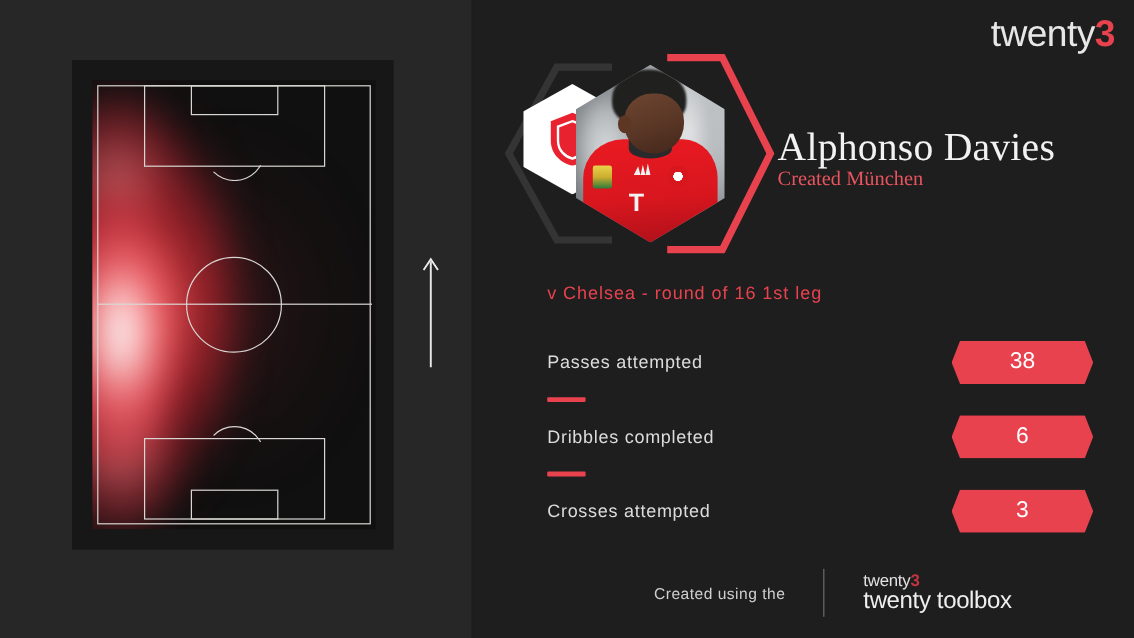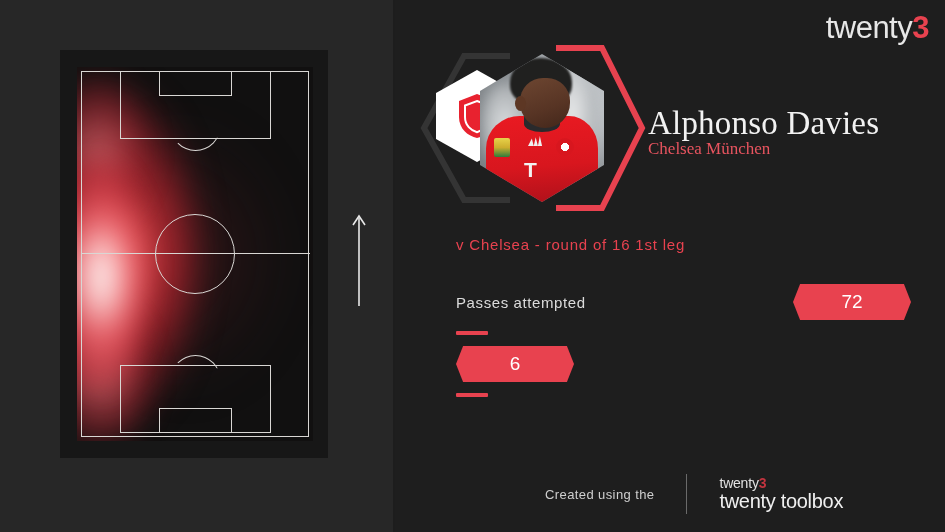--- a/index.html
+++ b/index.html
@@ -339,37 +339,42 @@
       <div class="ph-face"></div>
       <div class="ph-ear"></div>
     </div>
 
     <svg class="hex-red" style="left:134px;top:0;" width="96" height="172" viewBox="0 0 96 172">
       <polyline points="4,6 50,6 90,86 50,166 4,166" fill="none" stroke="#e8424f" stroke-width="6"></polyline>
     </svg>
   </div>
 
   <div class="player-name">Alphonso Davies</div>
-  <div class="player-team">Chelsea München</div>
+  <div class="player-team">Created München</div>
 
   <div class="match-line">v Chelsea - round of 16 1st leg</div>
 
   <div class="stats">
 
     <div class="stat-row">
       <span class="stat-label">Passes attempted</span>
-      <span class="stat-badge">72</span>
+      <span class="stat-badge">38</span>
     </div>
     <div class="stat-sep"></div>
 
     <div class="stat-row">
+      <span class="stat-label">Dribbles completed</span>
       <span class="stat-badge">6</span>
     </div>
     <div class="stat-sep"></div>
 
+    <div class="stat-row">
+      <span class="stat-label">Crosses attempted</span>
+      <span class="stat-badge">3</span>
+    </div>
 
   </div>
 
   <div class="footer">
     <span class="footer-text">Created using the</span>
     <span class="footer-rule"></span>
     <span class="footer-brand">
       <div class="fb-top"><span>twenty</span><span class="three">3</span></div>
       <div class="fb-bottom">twenty toolbox</div>
     </span>

